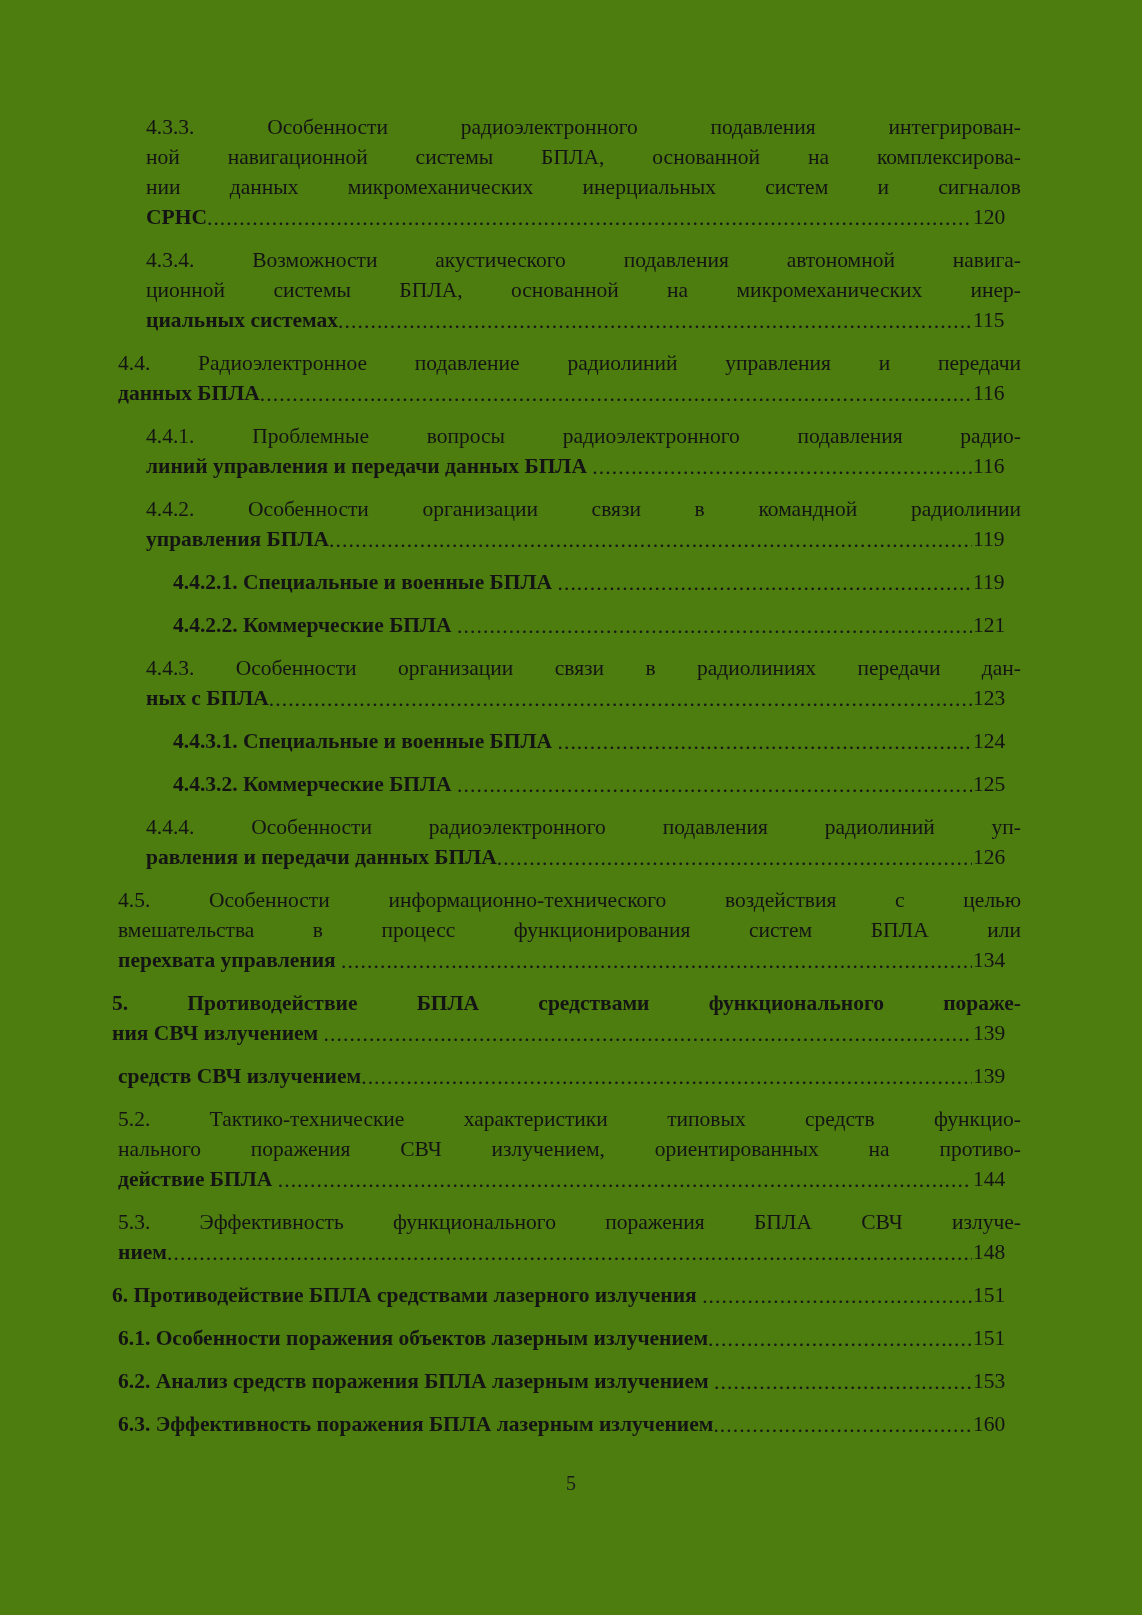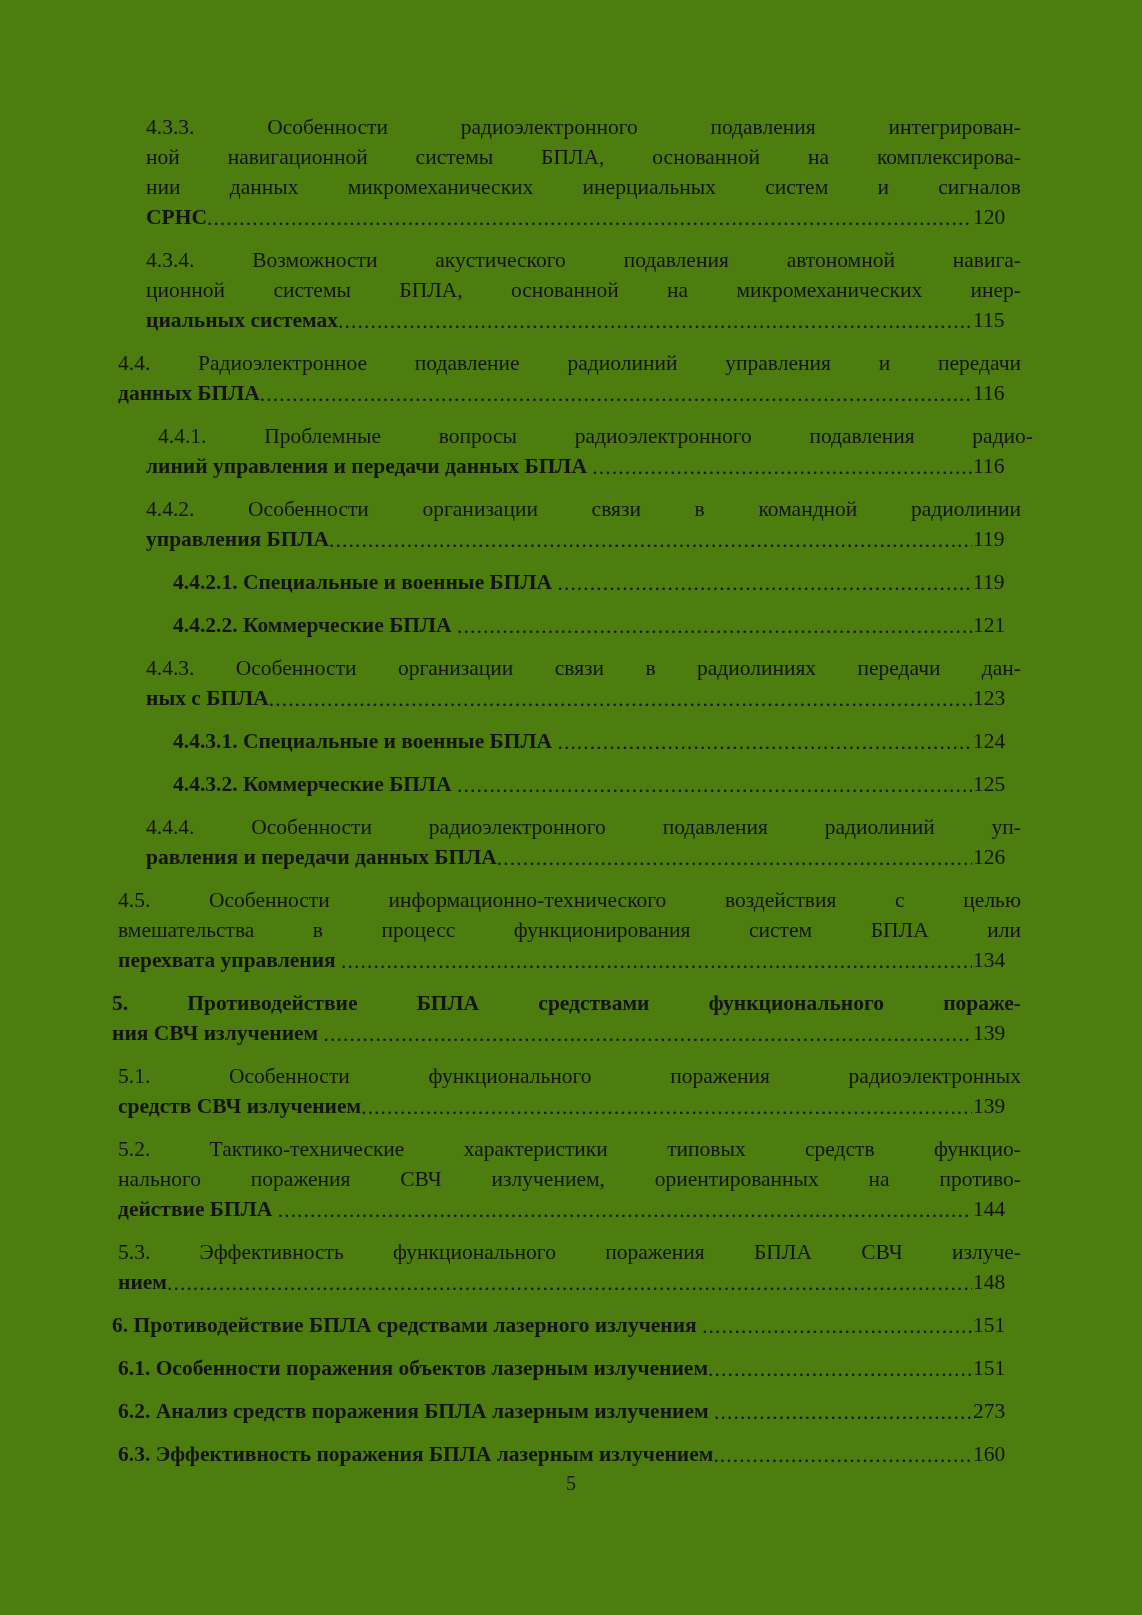--- a/index.html
+++ b/index.html
@@ -123,21 +123,21 @@
           <div class="jline" style="display: block; text-align: justify; text-align-last: justify; white-space: normal;">4.4. Радиоэлектронное подавление радиолиний управления и передачи</div>
           <div class="tail">
             <span class="label">данных БПЛА</span>
             <span class="dots">............................................................................................................................................................................................................................</span>
             <span class="pageno">116</span>
           </div>
         </div>
       </div>
       <div class="entry lvl-2">
         <div class="body">
-          <div class="jline" style="display: block; text-align: justify; text-align-last: justify; white-space: normal; margin-left: 12px;">4.4.1. Проблемные  вопросы  радиоэлектронного  подавления  радио-</div>
+          <div class="jline" style="display: block; text-align: justify; text-align-last: justify; white-space: normal;">4.4.1. Проблемные  вопросы  радиоэлектронного  подавления  радио-</div>
           <div class="tail">
             <span class="label">линий управления и передачи данных БПЛА </span>
             <span class="dots">............................................................................................................................................................................................................................</span>
             <span class="pageno">116</span>
           </div>
         </div>
       </div>
       <div class="entry lvl-2">
         <div class="body">
           <div class="jline" style="display: block; text-align: justify; text-align-last: justify; white-space: normal;">4.4.2. Особенности   организации   связи   в   командной   радиолинии</div>
@@ -220,21 +220,20 @@
           <div class="jline" style="display: block; text-align: justify; text-align-last: justify; white-space: normal;">5. Противодействие БПЛА средствами функционального пораже-</div>
           <div class="tail">
             <span class="label">ния СВЧ излучением </span>
             <span class="dots" style="font-weight: normal;">............................................................................................................................................................................................................................</span>
             <span class="pageno" style="font-weight: normal;">139</span>
           </div>
         </div>
       </div>
       <div class="entry lvl-1">
         <div class="body">
-          <div class="jline" style="display: block; text-align: justify; text-align-last: justify; white-space: normal;">5.1. Особенности   функционального   поражения   радиоэлектронных</div>
           <div class="tail">
             <span class="label">средств СВЧ излучением</span>
             <span class="dots">............................................................................................................................................................................................................................</span>
             <span class="pageno">139</span>
           </div>
         </div>
       </div>
       <div class="entry lvl-1">
         <div class="body">
           <div class="jline" style="display: block; text-align: justify; text-align-last: justify; white-space: normal;">5.2. Тактико-технические характеристики типовых средств функцио-</div>
@@ -272,21 +271,21 @@
             <span class="dots">............................................................................................................................................................................................................................</span>
             <span class="pageno">151</span>
           </div>
         </div>
       </div>
       <div class="entry lvl-1">
         <div class="body">
           <div class="tail">
             <span class="label">6.2. Анализ средств поражения БПЛА лазерным излучением </span>
             <span class="dots">............................................................................................................................................................................................................................</span>
-            <span class="pageno">273</span>
+            <span class="pageno">153</span>
           </div>
         </div>
       </div>
       <div class="entry lvl-1">
         <div class="body">
           <div class="tail">
             <span class="label">6.3. Эффективность поражения БПЛА лазерным излучением</span>
             <span class="dots">............................................................................................................................................................................................................................</span>
             <span class="pageno">160</span>
           </div>

